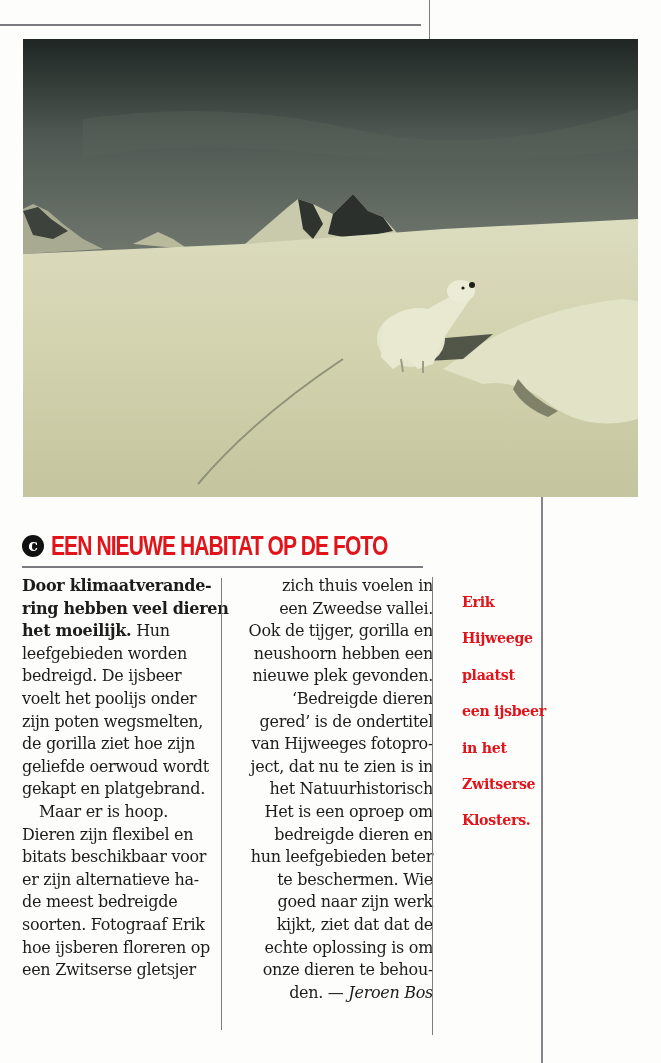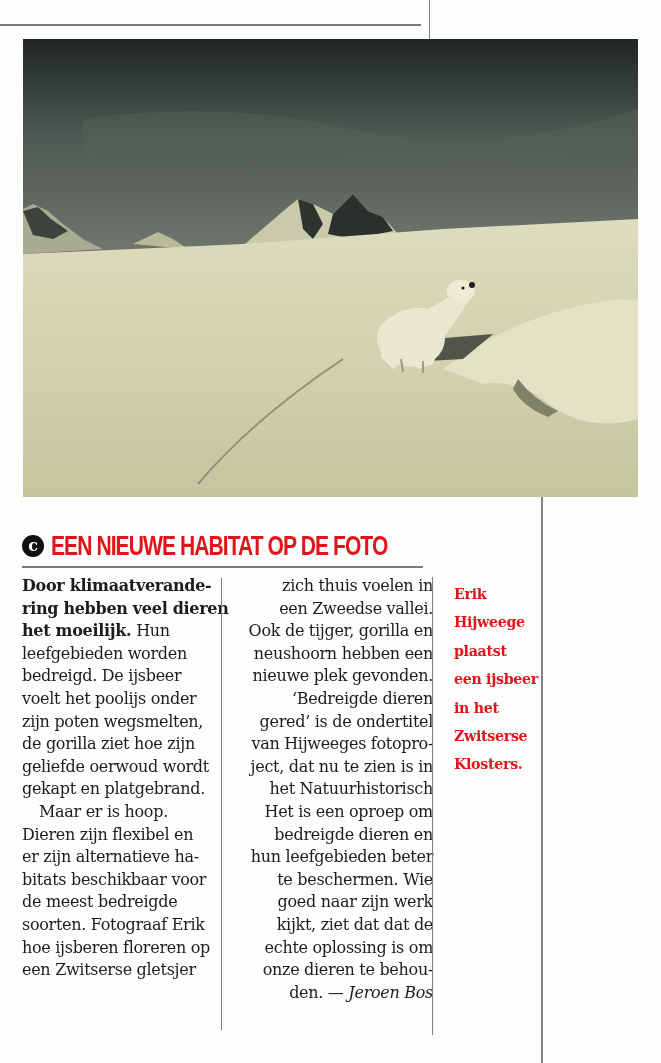--- a/index.html
+++ b/index.html
@@ -49,21 +49,21 @@
   .lead { font-weight: bold; }
   .byline { font-style: italic; }
   #div1 { left: 221px; top: 578px; width: 1px; height: 452px; background:#7d7d80; }
   #div2 { left: 432px; top: 577px; width: 1px; height: 458px; background:#7d7d80; }
 
   
   #caption {
     position: absolute; left: 446px; top: 576px; width: 95px;
     font-weight: bold; color: #e2141b; font-size: 14.2px; line-height: 20.4px; letter-spacing: -0.3px;
   }
-  #caption p { margin: 8px; white-space: nowrap; }
+  #caption p { margin: 16px; white-space: nowrap; }
 </style>
 </head>
 <body>
 
 <div class="rule" id="top-rule"></div>
 <div class="rule" id="top-vline"></div>
 
 <div id="photo" title="Polar bear on a snow field with mountain peaks under a dark sky">
   <svg viewBox="0 0 615 458" preserveAspectRatio="none">
     <defs>
@@ -119,22 +119,22 @@
   <p><span class="lead">het moeilijk.</span><span> Hun</span></p>
   <p>leefgebieden worden</p>
   <p>bedreigd. De ijsbeer</p>
   <p>voelt het poolijs onder</p>
   <p>zijn poten wegsmelten,</p>
   <p>de gorilla ziet hoe zijn</p>
   <p>geliefde oerwoud wordt</p>
   <p>gekapt en platgebrand.</p>
   <p class="indent">Maar er is hoop.</p>
   <p>Dieren zijn flexibel en</p>
+  <p>bitats beschikbaar voor</p>
   <p>er zijn alternatieve ha-</p>
-  <p>bitats beschikbaar voor</p>
   <p>de meest bedreigde</p>
   <p>soorten. Fotograaf Erik</p>
   <p>hoe ijsberen floreren op</p>
   <p>een Zwitserse gletsjer</p>
 </div>
 <div class="rule" id="div1"></div>
 
 <div class="col" id="col2">
   <p>zich thuis voelen in</p>
   <p>een Zweedse vallei.</p>

